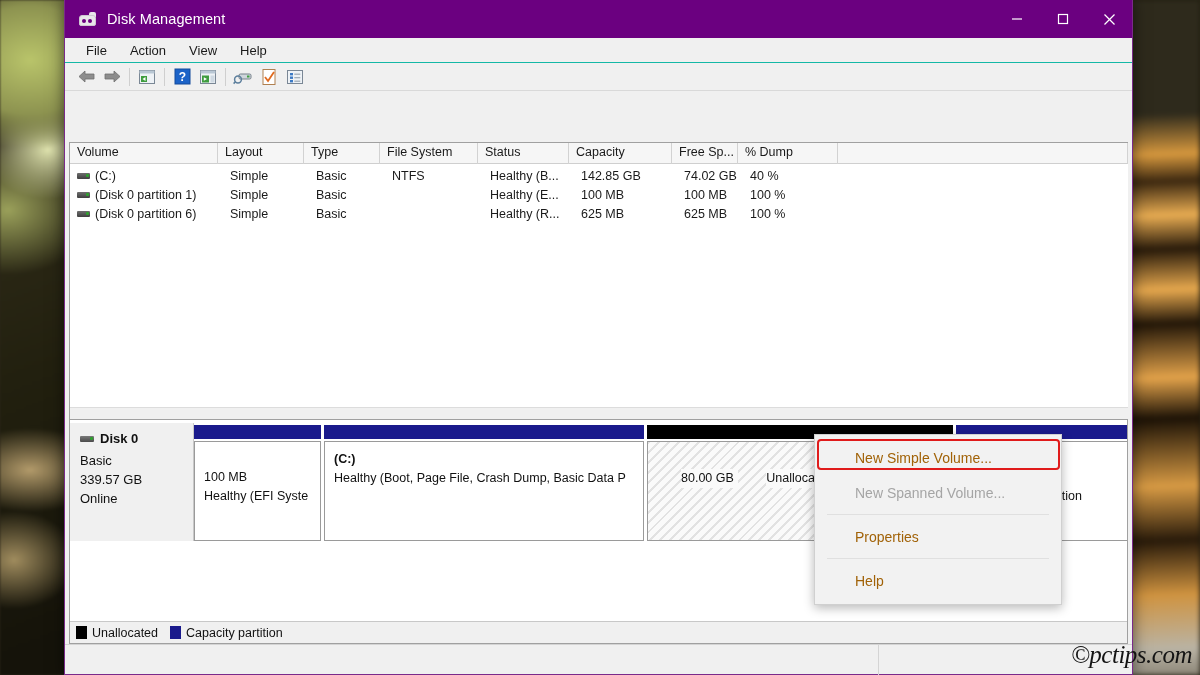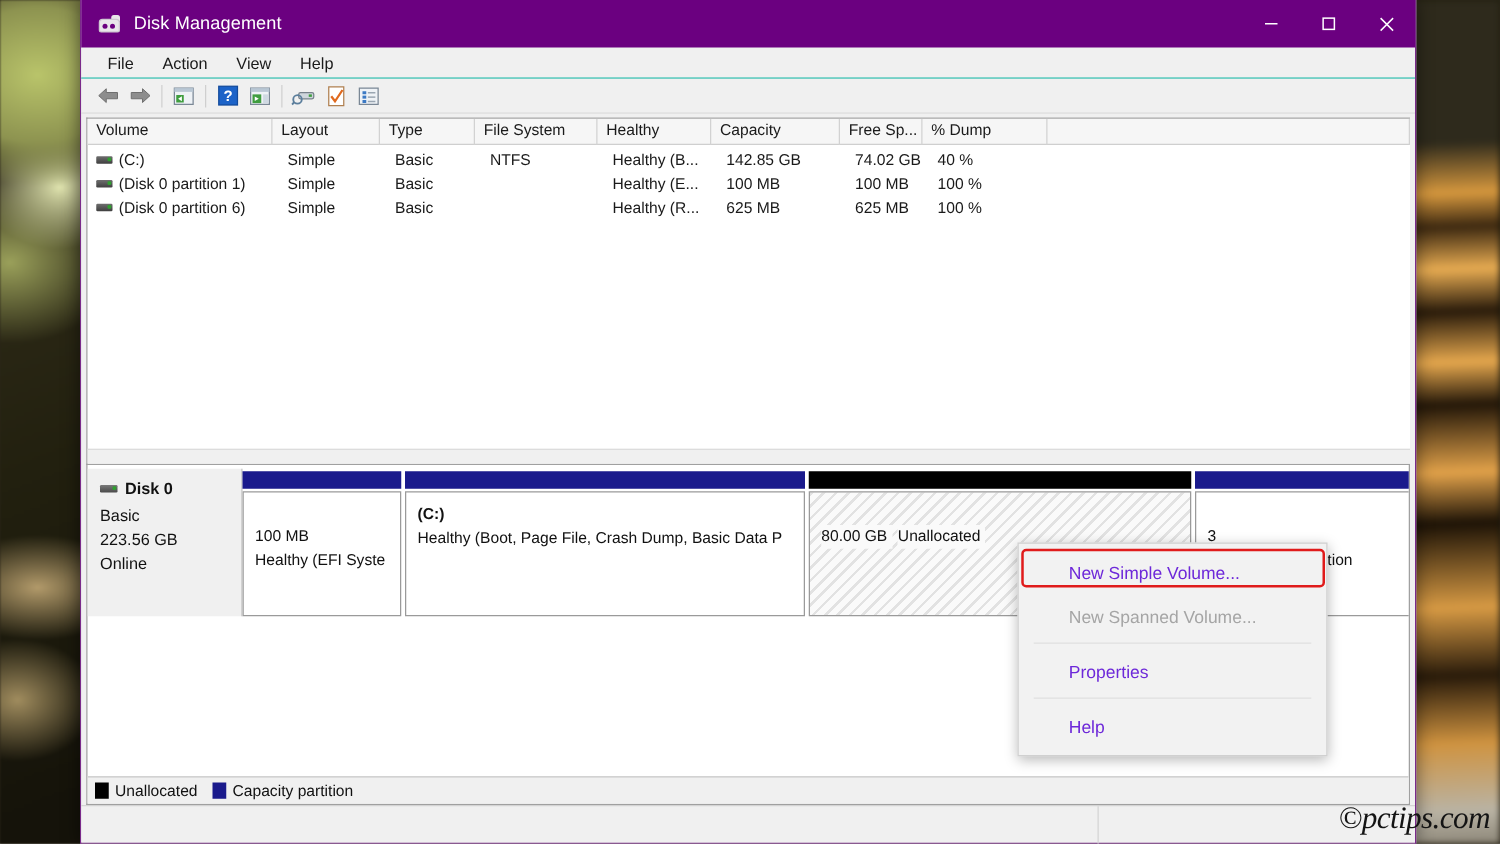--- a/index.html
+++ b/index.html
@@ -103,21 +103,21 @@
   }
   .tb-icon { width: 26px; height: 22px; display:flex; align-items:center; justify-content:center; }
   .tb-sep { width:1px; height:18px; background:#cfcfcf; margin: 0 4px; }
 
   
   #content { flex: 1 1 auto; display:flex; flex-direction:column; background:#f0f0f0; padding: 3px 4px 0 4px; }
 
   
   #vollist {
     background:#fff; border:1px solid #a0a0a0; border-right:none;
-    height: 278px; position: relative; overflow: hidden;
+    height: 278px; position: relative; overflow: hidden; margin-top: 48px;
   }
   #volheader { display:flex; height:21px; background:#f6f6f6; border-bottom:1px solid #cfcfcf; }
   .vh {
     font-size:12.5px; color:#1a1a1a; padding:2px 0 0 7px;
     border-right:1px solid #d2d2d2; height:21px; overflow:hidden; white-space:nowrap;
   }
   .vrow { display:flex; height:19px; align-items:center; }
   .vc { font-size:12.5px; color:#1a1a1a; padding-left:7px; white-space:nowrap; overflow:hidden; }
   .vol-icon {
     width:13px; height:6px; background:linear-gradient(#6e6e6e,#3f3f3f);
@@ -151,21 +151,21 @@
     flex:1 1 auto; margin-top:2px; background:#fff; border:1px solid #9a9a9a;
     padding:26px 0 0 9px; overflow:hidden;
   }
   .part.unalloc .box {
     border:1px solid #9a9a9a;
     background-color:#fafafa;
     background-image: repeating-linear-gradient(135deg, #e2e2e2 0 2px, #fafafa 2px 7px);
   }
   .part .pl { font-size:12.5px; color:#111; line-height:19px; white-space:nowrap; }
   .part .pl.bold { font-weight:bold; }
-  .part.unalloc .pl { background:#fafafa; display:inline-block; padding-right:4px; }
+  .part.unalloc .pl { background:#fafafa; display:inline-block; padding-right:4px;margin-left:24px; }
 
   
   #legend {
     position:absolute; left:0; right:0; bottom:0; height:22px;
     background:#f0f0f0; border-top:1px solid #c8c8c8;
     display:flex; align-items:center; padding-left:6px;
   }
   .lg-sw { width:11px;height:13px;margin-right:5px; }
   .lg-tx { font-size:12.5px; color:#111; margin-right:12px; }
 
@@ -180,21 +180,21 @@
 
   
   #ctxmenu {
     position:absolute; left:749px; top:434px; width:248px;
     background:#f2f2f2; border:1px solid #d0d0d0;
     box-shadow: 0 3px 10px rgba(0,0,0,.28);
     padding:5px 0 6px 0; z-index: 40;
   }
   .ctx-item {
     height:35px; display:flex; align-items:center;
-    padding-left:40px; font-size:14px; color:#6d28d9;
+    padding-left:40px; font-size:14px; color:#a16207;
   }
   .ctx-item.disabled { color:#a5a5a5; }
   .ctx-sep { height:1px; background:#e0e0e0; margin:4px 12px; }
   #ctx-highlight {
     position:absolute; left:752px; top:439px; width:243px; height:31px;
     border:2.5px solid #e01b1b; border-radius:4px; z-index: 45;
   }
 
   
   #watermark {
@@ -311,21 +311,21 @@
   </div>
 
   <div id="content">
 
     <div id="vollist">
       <div id="volheader">
         <div class="vh" style="width:148px">Volume</div>
         <div class="vh" style="width:86px">Layout</div>
         <div class="vh" style="width:76px">Type</div>
         <div class="vh" style="width:98px">File System</div>
-        <div class="vh" style="width:91px">Healthy</div>
+        <div class="vh" style="width:91px">Status</div>
         <div class="vh" style="width:103px">Capacity</div>
         <div class="vh" style="width:66px">Free Sp...</div>
         <div class="vh" style="width:100px">% Dump</div>
         <div class="vh" style="flex:1 1 auto"></div>
       </div>
 
       <div style="padding-top:2px">
         <div class="vrow">
           <div class="vol-icon"></div>
           <div class="vc" style="width:128px;padding-left:0">(C:)</div>
@@ -366,21 +366,21 @@
 
     <div id="diskview">
 
       <div id="disk-row">
         <div id="disk-info">
           <div class="dname">
             <div class="dicon"></div>
             <span>Disk 0</span>
           </div>
           <div class="dline">Basic</div>
-          <div class="dline">223.56 GB</div>
+          <div class="dline">339.57 GB</div>
           <div class="dline">Online</div>
         </div>
 
         <div id="parts">
           <div class="part" style="width:127px">
             <div class="cap"></div>
             <div class="box">
               <div class="pl bold"></div>
               <div class="pl">100 MB</div>
               <div class="pl">Healthy (EFI Syste</div>

